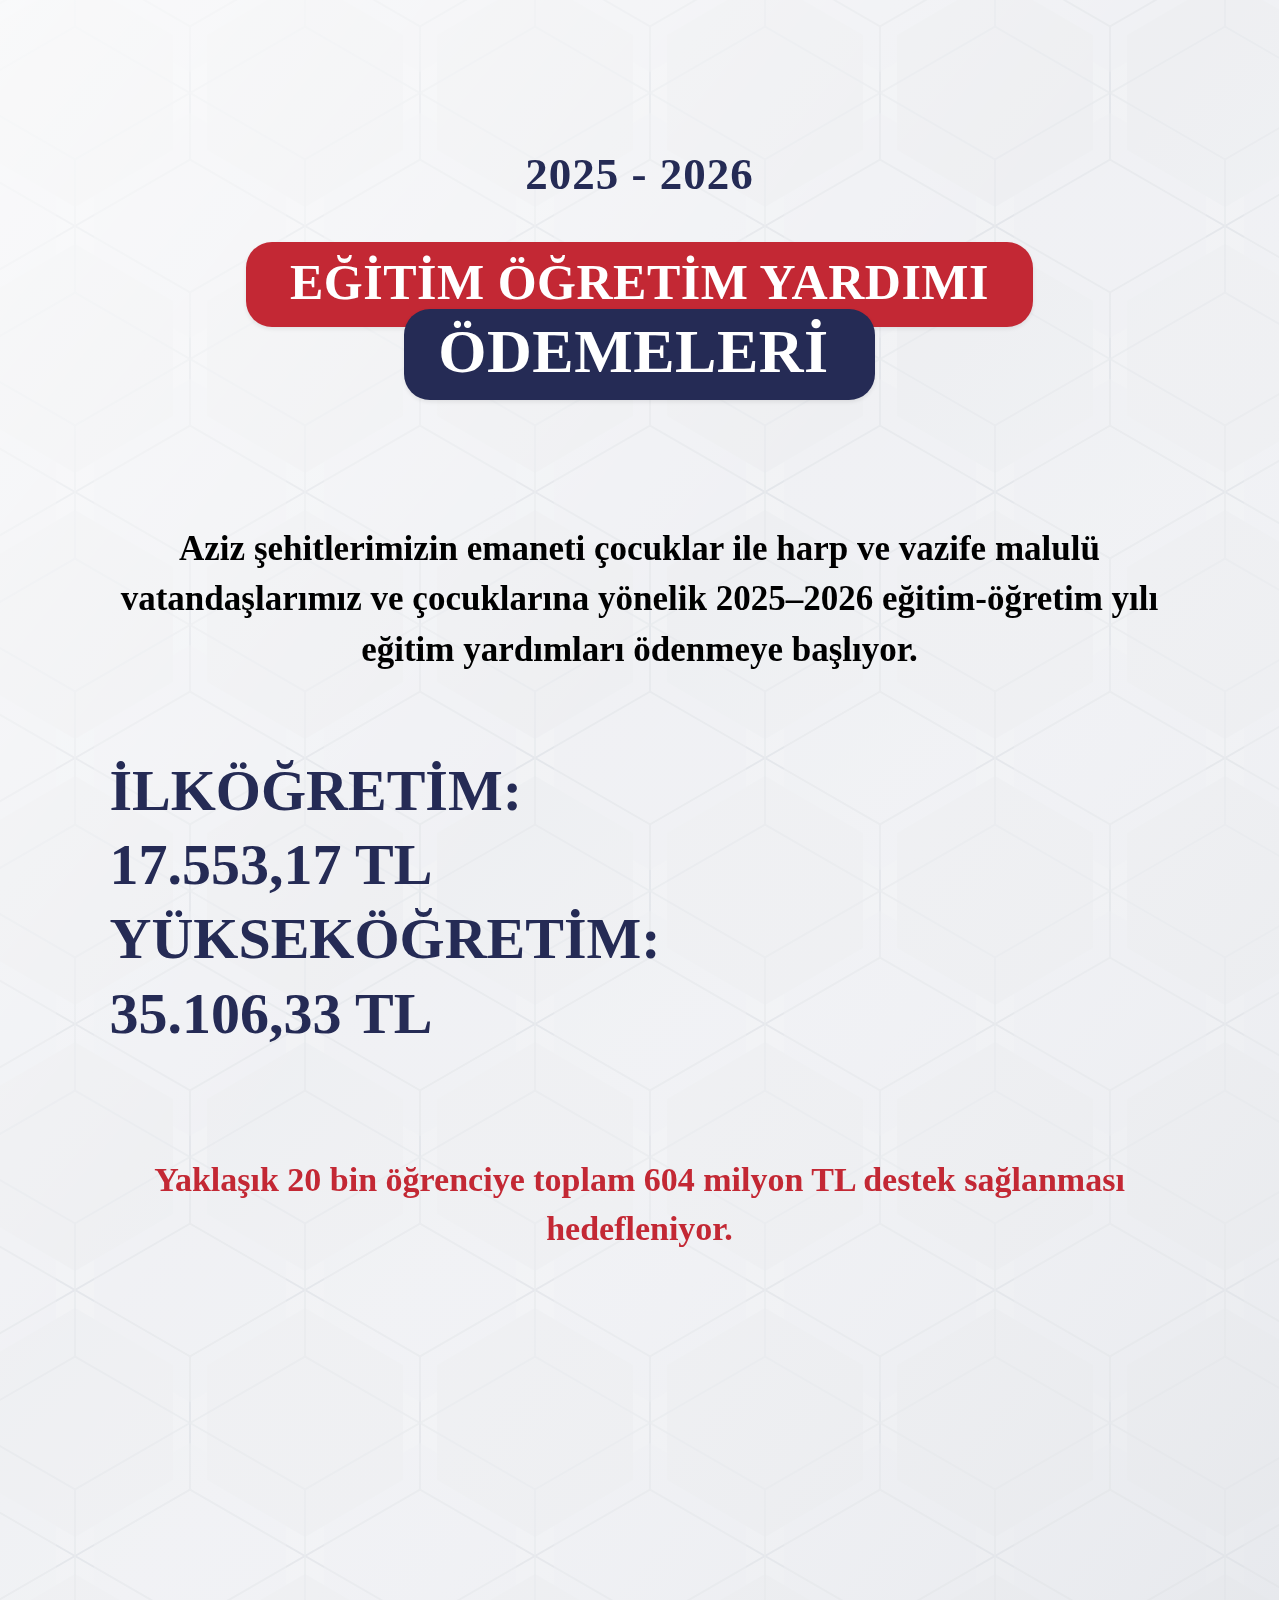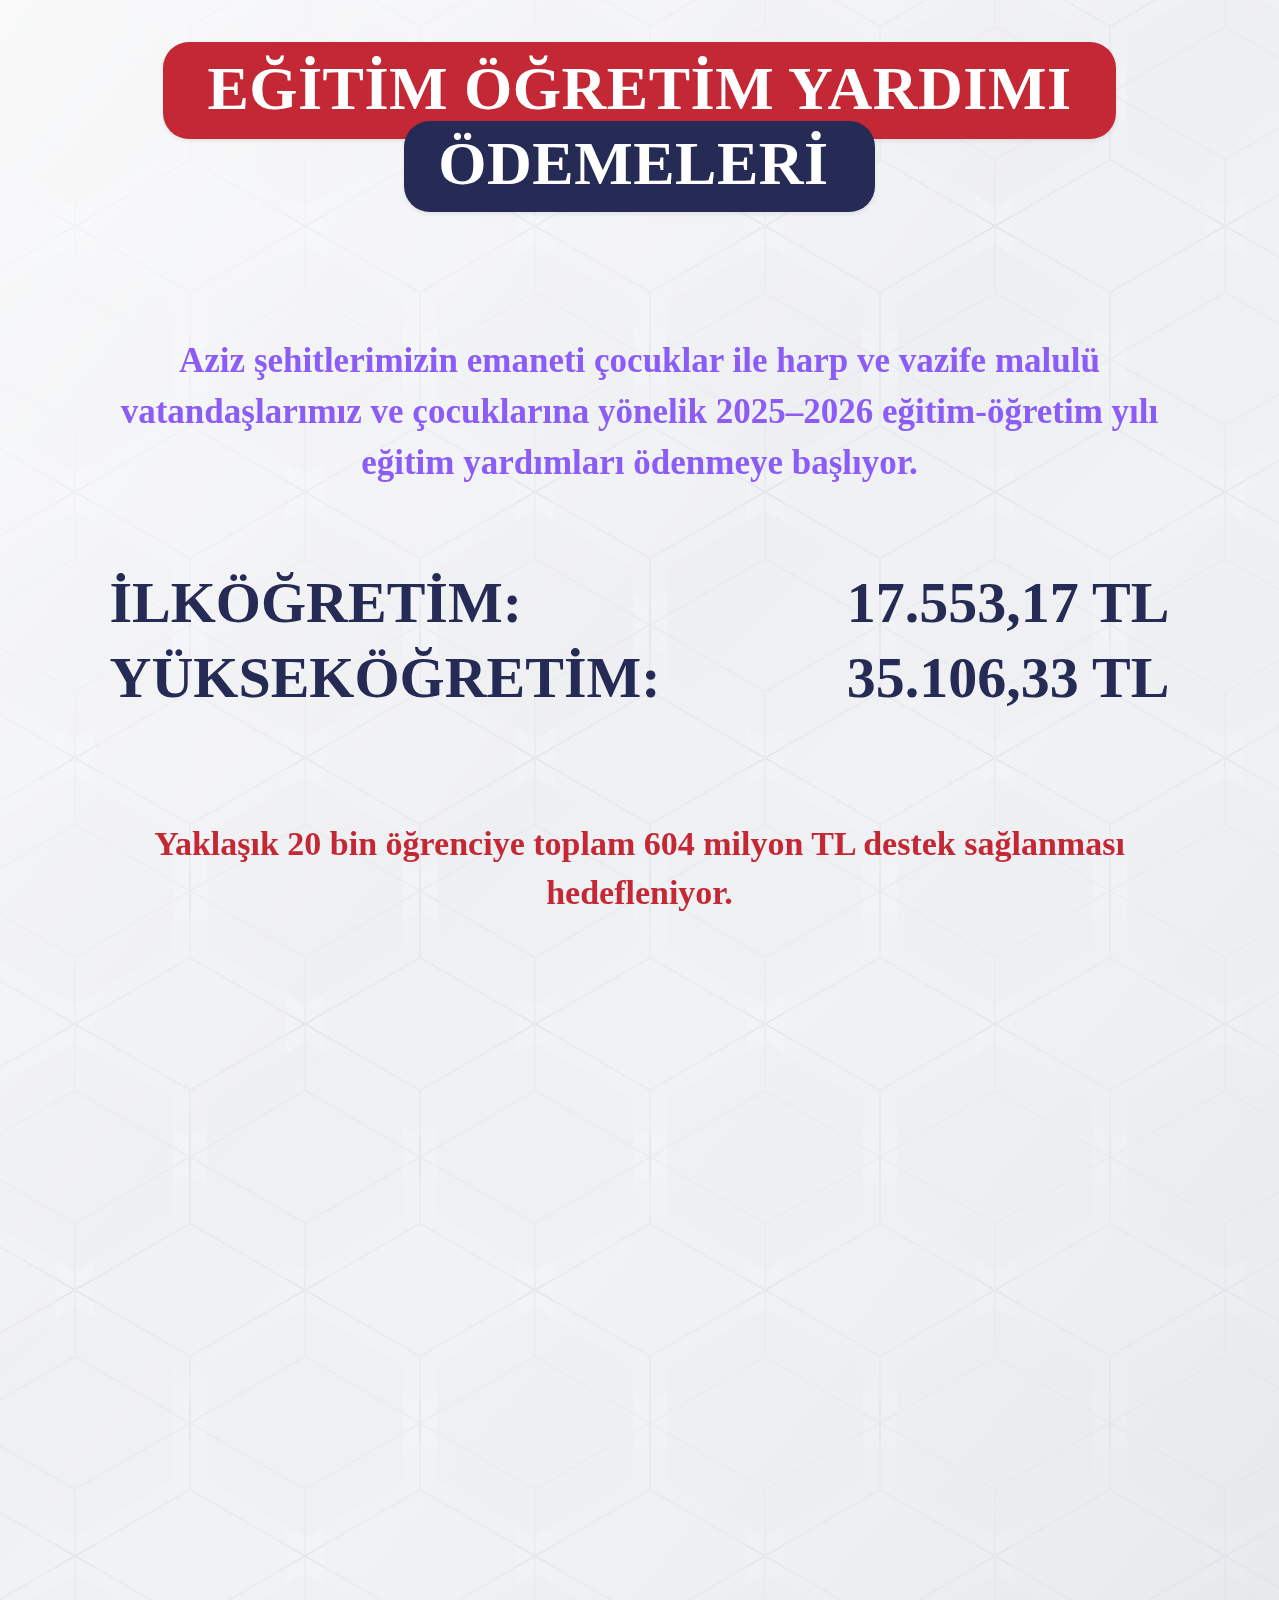--- a/index.html
+++ b/index.html
@@ -53,21 +53,21 @@
     margin-top: 42px;
     display: flex;
     flex-direction: column;
     align-items: center;
   }
   .banner-red {
     background: #c32834;
     color: #ffffff;
     border-radius: 26px;
     padding: 14px 44px 18px 44px;
-    font-size: 62px;
+    font-size: 50px;
     font-weight: bold;
     line-height: 1.05;
     letter-spacing: 0.5px;
     white-space: nowrap;
     box-shadow: 0 2px 4px rgba(0,0,0,0.08);
   }
   .banner-navy {
     background: #252b55;
     color: #ffffff;
     border-radius: 26px;
@@ -82,37 +82,38 @@
   }
 
   
   .intro {
     margin: 124px auto 4px auto;
     width: 1070px;
     text-align: center;
     font-size: 35px;
     font-weight: bold;
     line-height: 1.45;
-    color: #8b5cf6;
+    color: #000000;
   }
 
   
   .amounts {
     margin: 78px auto 0 auto;
     width: 1060px;
   }
   .amount-row {
     display: flex;
     align-items: baseline;
     justify-content: space-between;
     font-size: 58px;
     font-weight: bold;
     color: #252b55;
     line-height: 1.28;
     white-space: nowrap;
+    flex-direction: column;
   }
   .amount-label { text-align: left; }
   .amount-value { text-align: right; font-family: Liberation Serif, serif; }
 
   
   .footnote {
     margin: 104px auto 0 auto;
     width: 1060px;
     text-align: center;
     font-size: 34px;
@@ -151,20 +152,21 @@
     </defs>
     <rect x="0" y="0" width="1400" height="1720" fill="#f1f2f5"></rect>
     <rect x="0" y="0" width="1400" height="1720" fill="url(#hexpat)"></rect>
     <rect x="0" y="0" width="1400" height="1720" fill="url(#hexpat2)" opacity="0.7"></rect>
     <rect x="0" y="0" width="1400" height="1720" fill="url(#shade)"></rect>
   </svg>
 </div>
 
 <div class="content">
 
+  <div class="year">2025 - 2026</div>
 
   <div class="title-block">
     <div class="banner-red">EĞİTİM ÖĞRETİM YARDIMI</div>
     <div class="banner-navy">ÖDEMELERİ</div>
   </div>
 
   <div class="intro">Aziz şehitlerimizin emaneti çocuklar ile harp ve vazife malulü vatandaşlarımız ve çocuklarına yönelik 2025–2026 eğitim-öğretim yılı eğitim yardımları ödenmeye başlıyor.</div>
 
   <div class="amounts">
     <div class="amount-row">

